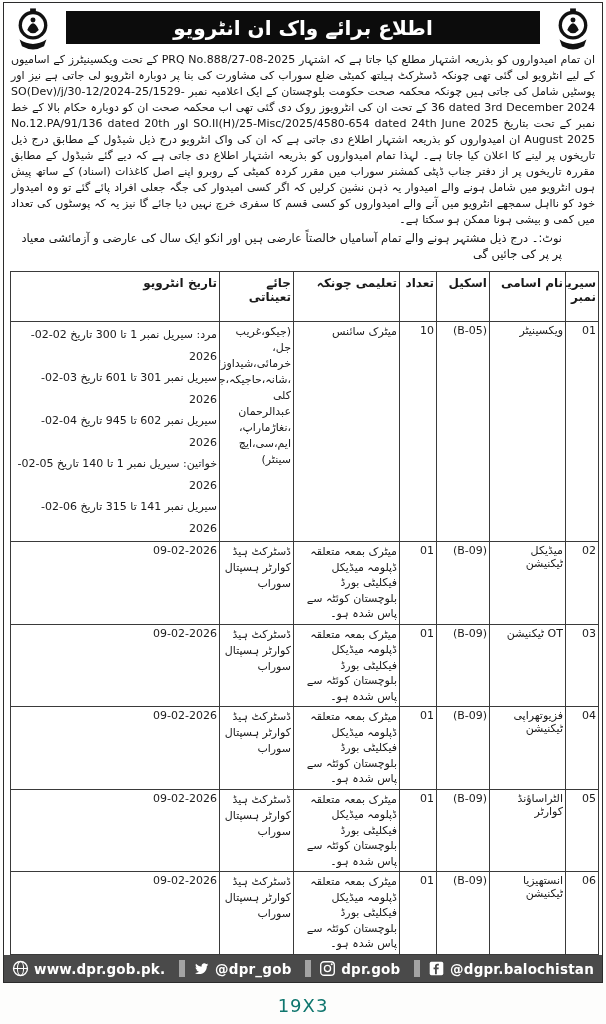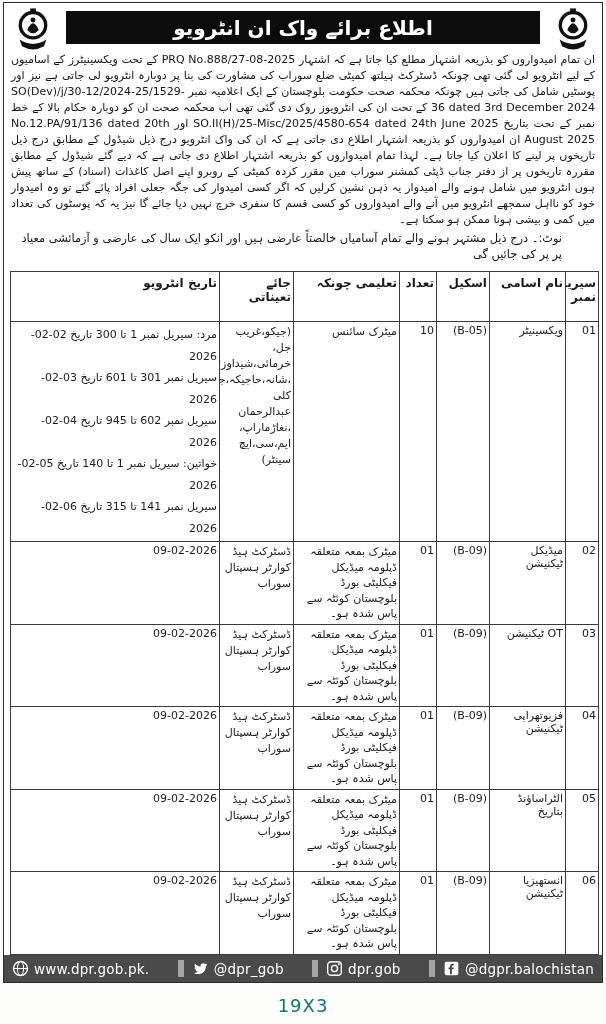--- a/index.html
+++ b/index.html
@@ -47,21 +47,21 @@
   td.pre { white-space:pre-line; line-height:16px; }
   td.interview-multi { white-space:pre-line; line-height:21.5px; font-size:11.3px; padding-top:3px;margin-left:39px; }
   td.ltr { direction:ltr; }
   td.qual { line-height:15.5px; padding:3px 3px; }
   td.date1 { font-size:11.5px; padding-top:4px; }
   
   .footer-bar {
     position:absolute; left:0; bottom:0; width:100%; height:27px; background:#4a4a4a;
     display:flex; align-items:center; justify-content:space-between; padding:0 8px;
   }
-  .footer-item { display:flex; align-items:center; gap:5px; color:#fff; font-weight:normal;
+  .footer-item { display:flex; align-items:center; gap:5px; color:#fff; font-weight:bold;
     font-size:13.5px; letter-spacing:0.2px; }
   .footer-item + .footer-item { border-left:6px solid #a3a3a3; padding-left:8px; }
   .fi-icon { width:17px; height:17px; flex:0 0 auto; }
   .caption { position:absolute; left:0; top:995px; width:100%; text-align:center;
     font-size:18px; color:#0f766e; letter-spacing:1px; font-family:"DejaVu Sans", sans-serif; }
 </style>
 </head>
 <body>
 
 <div class="page">
@@ -160,21 +160,21 @@
           <td class="ltr">(B-09)</td>
           <td class="ltr">01</td>
           <td class="qual">میٹرک بمعہ متعلقہ ڈپلومہ میڈیکل فیکلیٹی بورڈ بلوچستان کوئٹہ سے پاس شدہ ہو۔</td>
           <td class="pre">ڈسٹرکٹ ہیڈ
 کوارٹر ہسپتال
 سوراب</td>
           <td class="ltr date1">09-02-2026</td>
         </tr>
         <tr class="rn">
           <td class="ltr">05</td>
-          <td>الٹراساؤنڈ بتاریخ</td>
+          <td>الٹراساؤنڈ کوارٹر</td>
           <td class="ltr">(B-09)</td>
           <td class="ltr">01</td>
           <td class="qual">میٹرک بمعہ متعلقہ ڈپلومہ میڈیکل فیکلیٹی بورڈ بلوچستان کوئٹہ سے پاس شدہ ہو۔</td>
           <td class="pre">ڈسٹرکٹ ہیڈ
 کوارٹر ہسپتال
 سوراب</td>
           <td class="ltr date1">09-02-2026</td>
         </tr>
         <tr class="rn">
           <td class="ltr">06</td>

